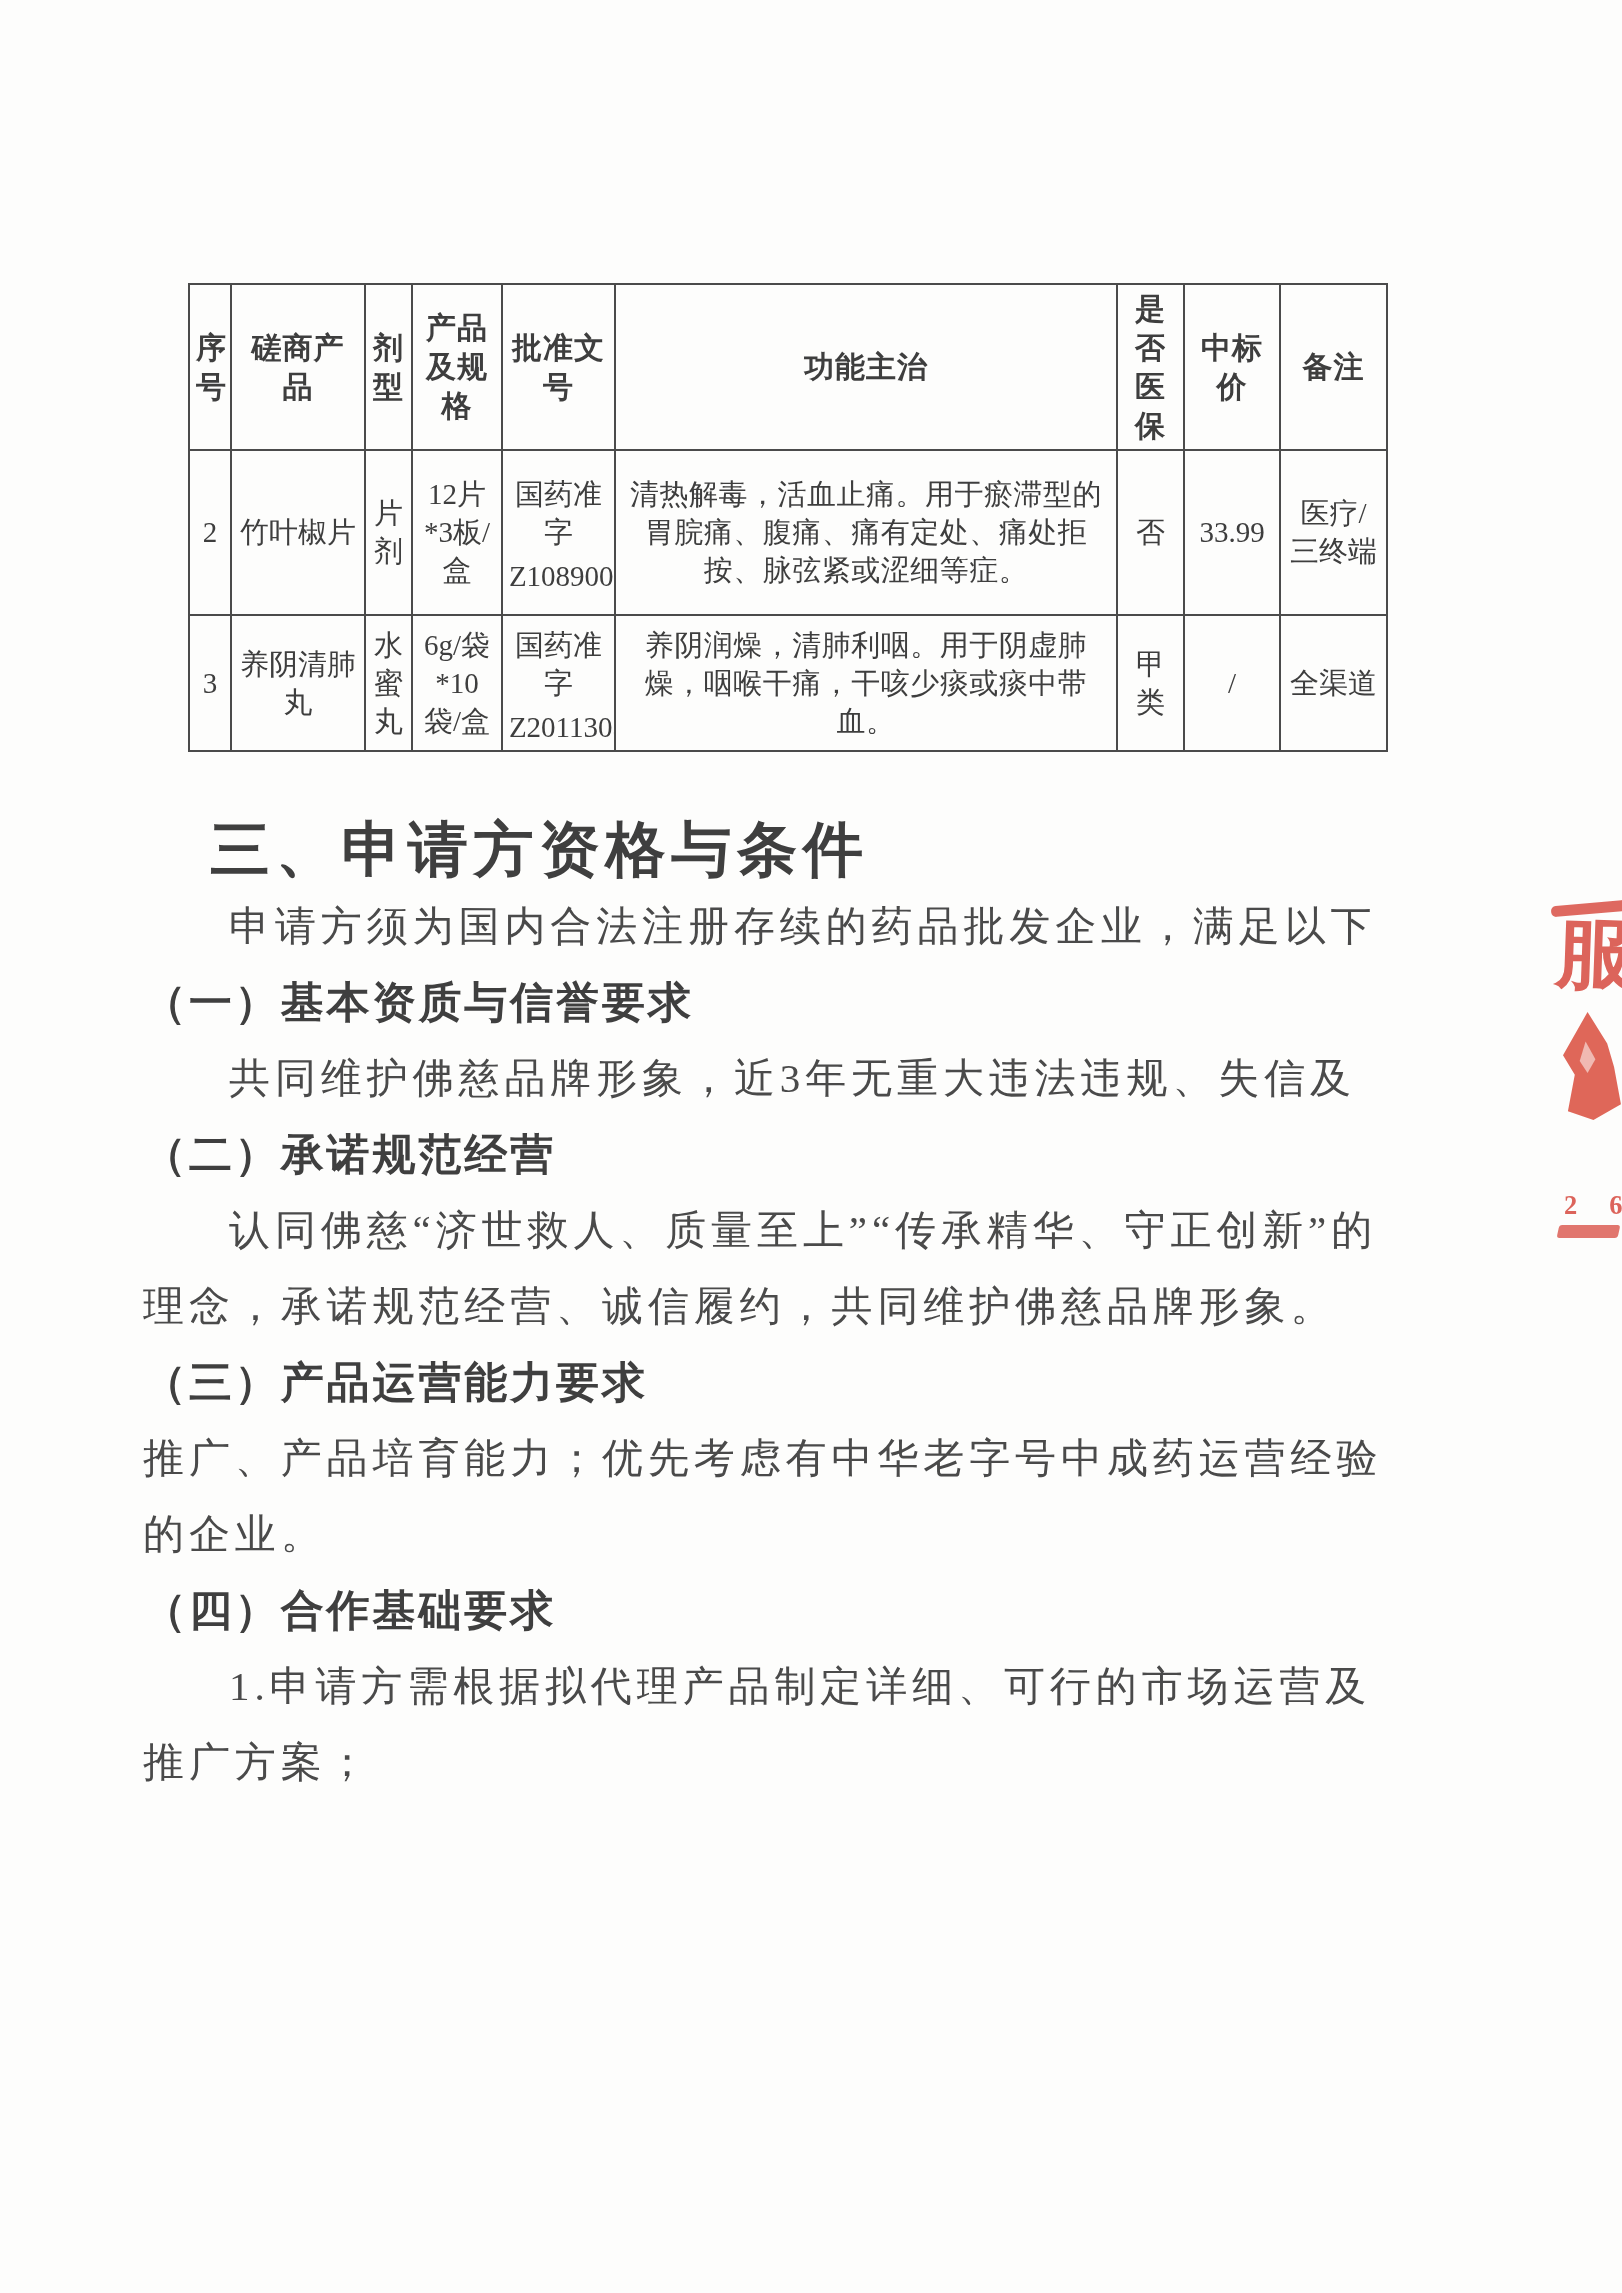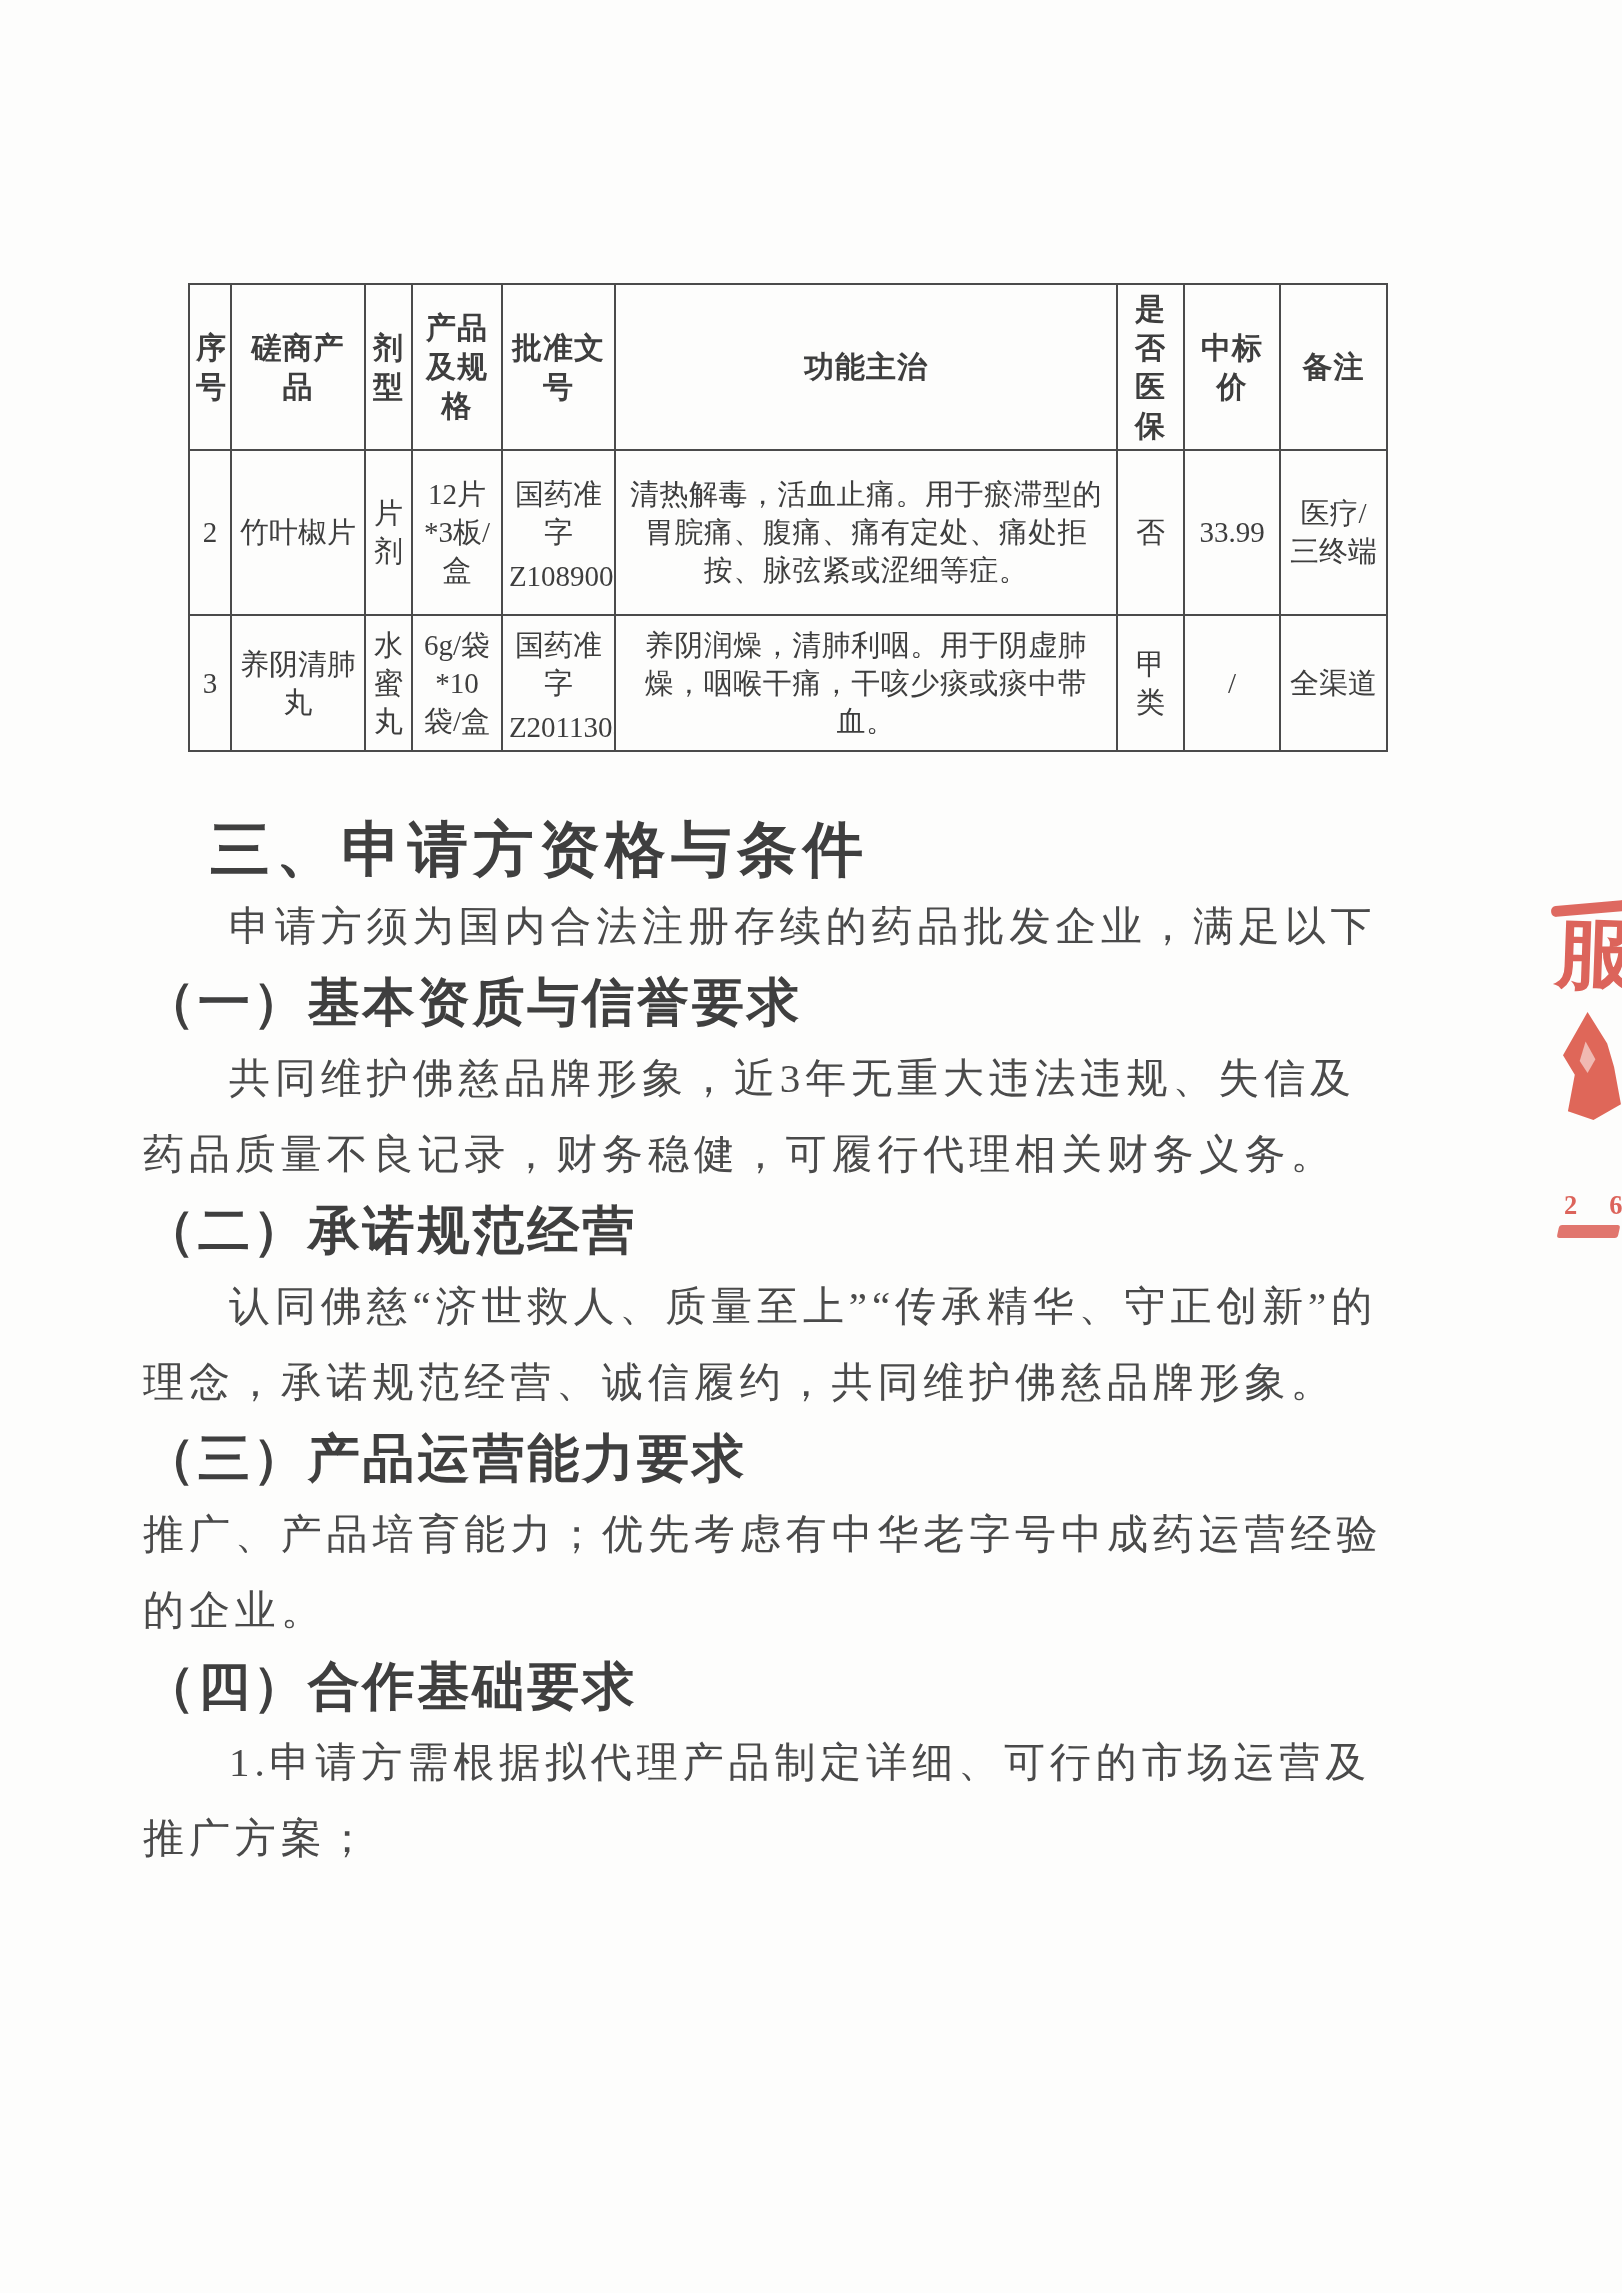--- a/index.html
+++ b/index.html
@@ -46,21 +46,21 @@
   }
   .line { height:76px; line-height:76px; white-space:nowrap; letter-spacing:4.9px; }
   .indent { padding-left:86px; }
   .h3 {
     font-family:"Liberation Sans", sans-serif;
     font-weight:bold; font-size:60px; letter-spacing:5.9px;
     padding-left:67px; color:#3f3f3f;
   }
   .h4 {
     font-family:"Liberation Sans", sans-serif;
-    font-weight:bold; font-size:52px; letter-spacing:2.9px; color:#3f3f3f;
+    font-weight:bold; font-size:43px; letter-spacing:2.9px; color:#3f3f3f;
   }
 
   
   .stamp-bar {
     position:absolute; left:1551px; top:903px;
     width:76px; height:10.8px;
     background:#d9544a; border-radius:4.9px;
     transform:rotate(-5deg); opacity:.88;
   }
   .stamp-char {
@@ -143,21 +143,20 @@
       </tr>
     </tbody>
   </table>
 
   <div class="bodytext">
     <div class="line h3">三、申请方资格与条件</div>
     <div class="line indent">申请方须为国内合法注册存续的药品批发企业，满足以下</div>
 
     <div class="line h4">（一）基本资质与信誉要求</div>
     <div class="line indent">共同维护佛慈品牌形象，近3年无重大违法违规、失信及</div>
-    <div class="line">药品质量不良记录，财务稳健，可履行代理相关财务义务。</div>
 
     <div class="line h4">（二）承诺规范经营</div>
     <div class="line indent">认同佛慈“济世救人、质量至上”“传承精华、守正创新”的</div>
     <div class="line">理念，承诺规范经营、诚信履约，共同维护佛慈品牌形象。</div>
 
     <div class="line h4">（三）产品运营能力要求</div>
     <div class="line">推广、产品培育能力；优先考虑有中华老字号中成药运营经验</div>
     <div class="line">的企业。</div>
 
     <div class="line h4">（四）合作基础要求</div>

